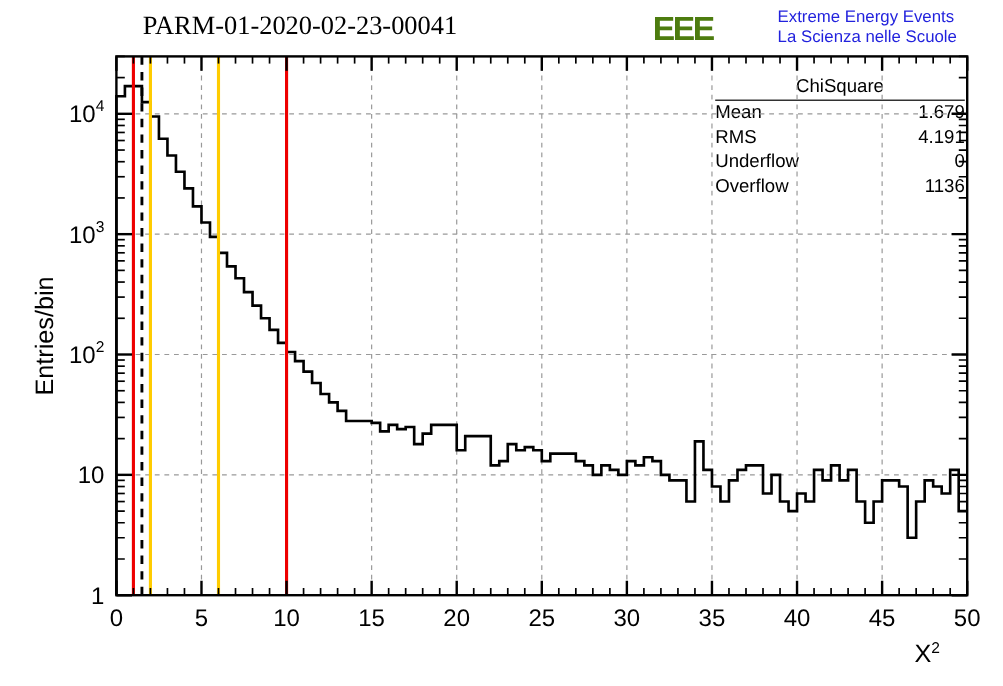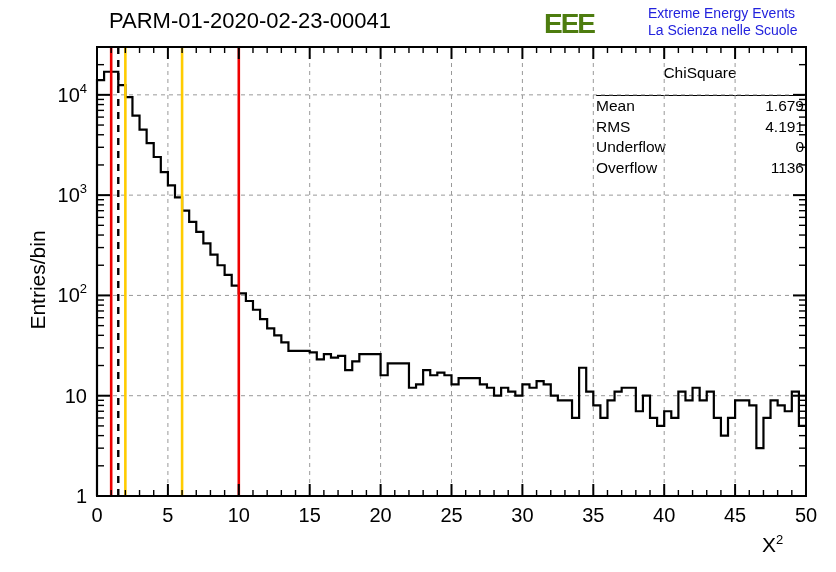--- a/index.html
+++ b/index.html
@@ -23,20 +23,21 @@
   .plot-title {
     position: absolute;
     left: 0;
     top: 8px;
     width: 500px;
     text-align: center;
     font-size: 22px;
     color: #000;
     letter-spacing: 0px;
     white-space: nowrap;
+    font-family: Liberation Serif, serif;
   }
   
   .eee-logo {
     position: absolute;
     right: 4px;
     top: 2px;
     width: 312px;
     height: 42px;
   }
   .eee-mark {
@@ -87,21 +88,21 @@
     position: absolute;
     left: 596px;
     top: 64px;
     width: 208px;
     background: transparent;
     font-size: 15.5px;
     color: #000;
   }
   .stats-title {
     text-align: center;
-    padding-bottom: 13px;
+    padding-bottom: 1px;
     border-bottom: 1.3px solid #000;
     font-size: 15.5px;
   }
   .stats-row {
     display: flex;
     justify-content: space-between;
     line-height: 20.5px;
   }
   .stats-row .k { text-align: left; }
   .stats-row .v { text-align: right; }

